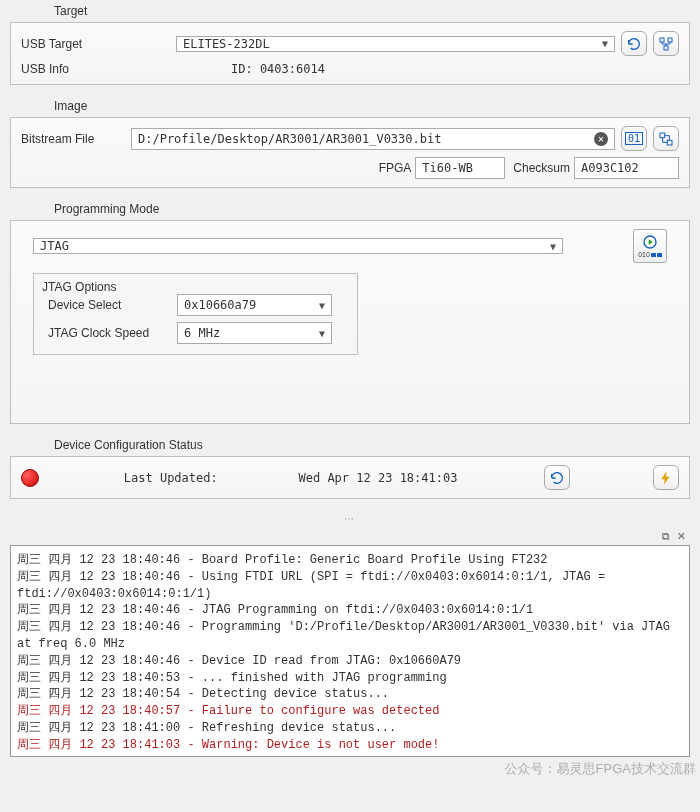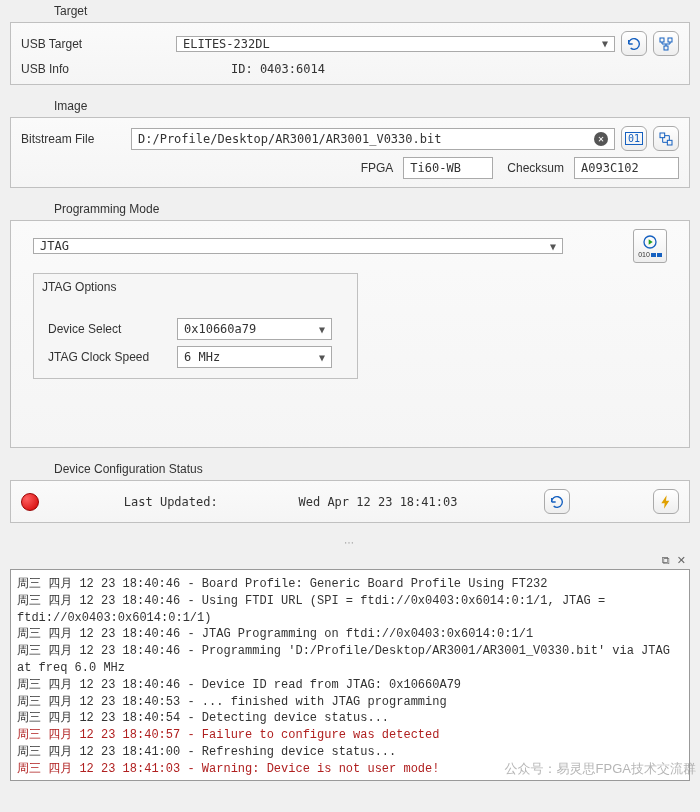--- a/index.html
+++ b/index.html
@@ -78,21 +78,20 @@
   background: #555; color: #fff;
   display: flex; align-items: center; justify-content: center;
   font-size: 10px; font-weight: bold;
   cursor: pointer;
 }
 .sub-row {
   display: flex;
   align-items: center;
   justify-content: flex-end;
   margin-top: 6px;
-  gap: 6px;
 }
 .field-label { font-size: 12px; margin-right: 4px; }
 .prog-mode-box {
   background: linear-gradient(#fafafa,#f5f5f5);
   border: 1px solid #c0c0c0;
   padding: 8px 22px;
 }
 .prog-top { display: flex; align-items: center; }
 .prog-top .dropdown { width: 530px; flex: none; background: #fff; }
 .start-btn {
@@ -107,21 +106,21 @@
 .jtag-options {
   border: 1px solid #c0c0c0;
   margin-top: 10px;
   padding: 6px 8px 10px 8px;
   background: #f6f6f6;
   position: relative;
   width: 325px;
 }
 .jtag-options-title {
   font-size: 12px;
-  margin-bottom: 24px;
+  margin-bottom: 0;
 }
 .status-box {
   border: 1px solid #c0c0c0;
   background: linear-gradient(#fafafa,#f5f5f5);
   padding: 8px 10px;
   display: flex;
   align-items: center;
   justify-content: space-between;
 }
 .red-dot {

